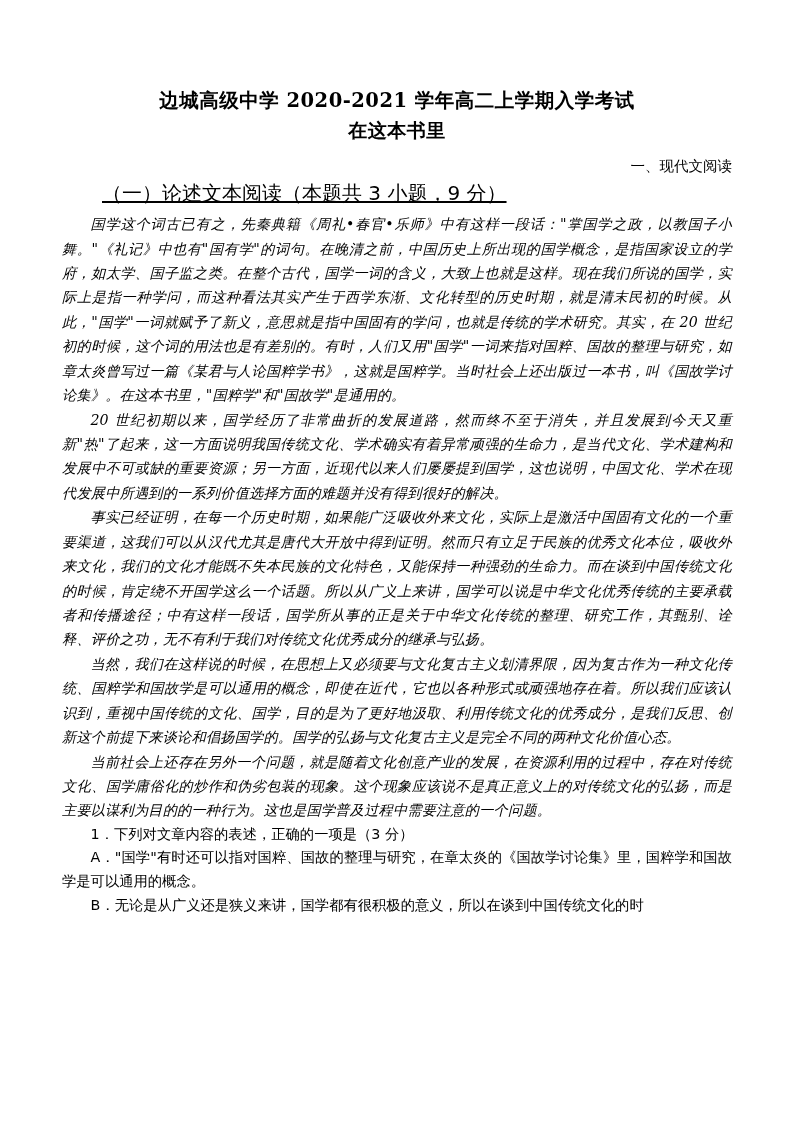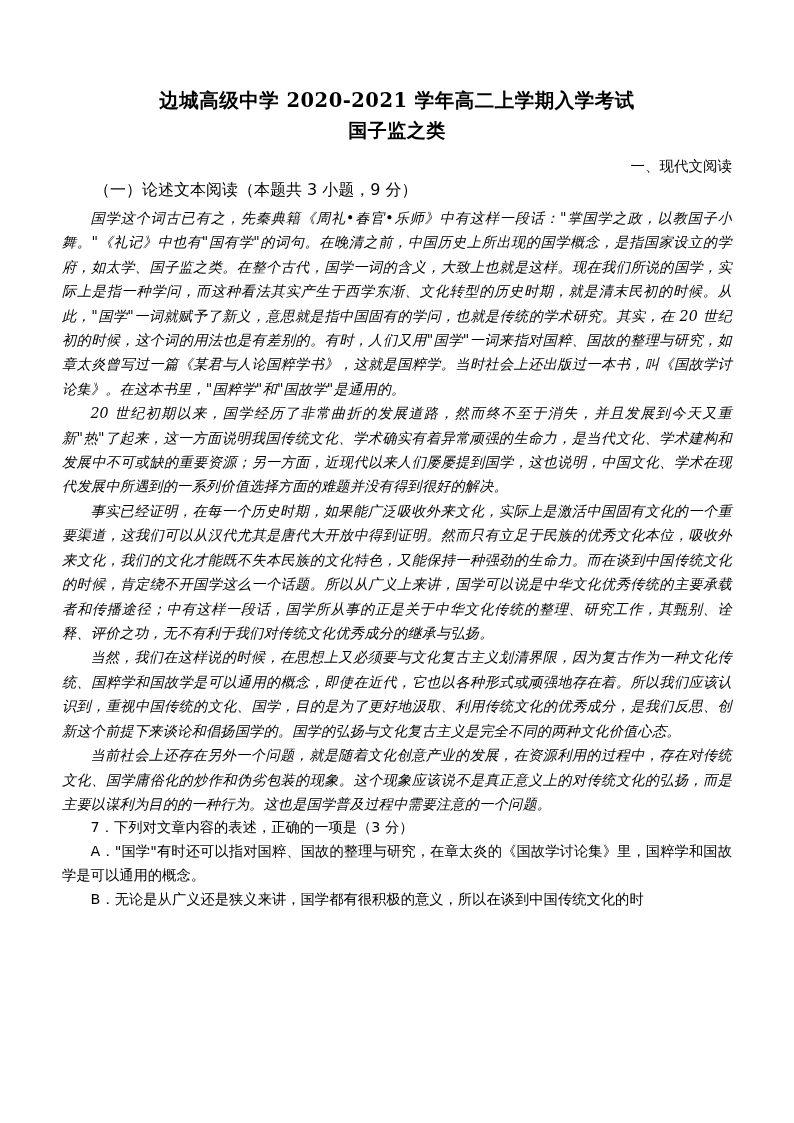--- a/index.html
+++ b/index.html
@@ -40,23 +40,24 @@
     line-height: 1.5;
     margin-top: 1px;
   }
   .section-heading {
     font-size: 14.5px;
     line-height: 1.55;
     margin-top: 6px;
     text-align: right;
   }
   .sub-heading {
-    font-size: 16px;
+    font-size: 20px;
     line-height: 1.6;
     text-indent: 2em;
+    text-decoration: underline;
   }
   .lead-line {
     font-size: 14.5px;
     line-height: 1.6;
     text-indent: 2em;
   }
   .body-para {
     font-family: "DejaVu Serif", "Liberation Serif", serif;
     font-size: 14.2px;
     line-height: 1.72;
@@ -79,31 +80,31 @@
   }
   .spacer-sm { height: 3px; }
 </style>
 </head>
 <body>
 
 <div class="page">
 
   <div class="title-block">
     <div class="doc-title">边城高级中学 2020-2021 学年高二上学期入学考试</div>
-    <div class="doc-subtitle">国子监之类</div>
+    <div class="doc-subtitle">在这本书里</div>
   </div>
 
   <div class="section-heading">一、现代文阅读</div>
   <div class="sub-heading">（一）论述文本阅读（本题共 3 小题，9 分）</div>
 
   <div class="spacer-sm"></div>
 
   <div class="body-para">国学这个词古已有之，先秦典籍《周礼•春官•乐师》中有这样一段话："掌国学之政，以教国子小舞。"《礼记》中也有"国有学"的词句。在晚清之前，中国历史上所出现的国学概念，是指国家设立的学府，如太学、国子监之类。在整个古代，国学一词的含义，大致上也就是这样。现在我们所说的国学，实际上是指一种学问，而这种看法其实产生于西学东渐、文化转型的历史时期，就是清末民初的时候。从此，"国学"一词就赋予了新义，意思就是指中国固有的学问，也就是传统的学术研究。其实，在 20 世纪初的时候，这个词的用法也是有差别的。有时，人们又用"国学"一词来指对国粹、国故的整理与研究，如章太炎曾写过一篇《某君与人论国粹学书》，这就是国粹学。当时社会上还出版过一本书，叫《国故学讨论集》。在这本书里，"国粹学"和"国故学"是通用的。</div>
   <div class="body-para">20 世纪初期以来，国学经历了非常曲折的发展道路，然而终不至于消失，并且发展到今天又重新"热"了起来，这一方面说明我国传统文化、学术确实有着异常顽强的生命力，是当代文化、学术建构和发展中不可或缺的重要资源；另一方面，近现代以来人们屡屡提到国学，这也说明，中国文化、学术在现代发展中所遇到的一系列价值选择方面的难题并没有得到很好的解决。</div>
   <div class="body-para">事实已经证明，在每一个历史时期，如果能广泛吸收外来文化，实际上是激活中国固有文化的一个重要渠道，这我们可以从汉代尤其是唐代大开放中得到证明。然而只有立足于民族的优秀文化本位，吸收外来文化，我们的文化才能既不失本民族的文化特色，又能保持一种强劲的生命力。而在谈到中国传统文化的时候，肯定绕不开国学这么一个话题。所以从广义上来讲，国学可以说是中华文化优秀传统的主要承载者和传播途径；中有这样一段话，国学所从事的正是关于中华文化传统的整理、研究工作，其甄别、诠释、评价之功，无不有利于我们对传统文化优秀成分的继承与弘扬。</div>
   <div class="body-para">当然，我们在这样说的时候，在思想上又必须要与文化复古主义划清界限，因为复古作为一种文化传统、国粹学和国故学是可以通用的概念，即使在近代，它也以各种形式或顽强地存在着。所以我们应该认识到，重视中国传统的文化、国学，目的是为了更好地汲取、利用传统文化的优秀成分，是我们反思、创新这个前提下来谈论和倡扬国学的。国学的弘扬与文化复古主义是完全不同的两种文化价值心态。</div>
   <div class="body-para">当前社会上还存在另外一个问题，就是随着文化创意产业的发展，在资源利用的过程中，存在对传统文化、国学庸俗化的炒作和伪劣包装的现象。这个现象应该说不是真正意义上的对传统文化的弘扬，而是主要以谋利为目的的一种行为。这也是国学普及过程中需要注意的一个问题。</div>
 
-  <div class="q-item">7．下列对文章内容的表述，正确的一项是（3 分）</div>
+  <div class="q-item">1．下列对文章内容的表述，正确的一项是（3 分）</div>
   <div class="q-option">A．"国学"有时还可以指对国粹、国故的整理与研究，在章太炎的《国故学讨论集》里，国粹学和国故学是可以通用的概念。</div>
   <div class="q-option">B．无论是从广义还是狭义来讲，国学都有很积极的意义，所以在谈到中国传统文化的时</div>
 
 </div>
 
 </body></html>

